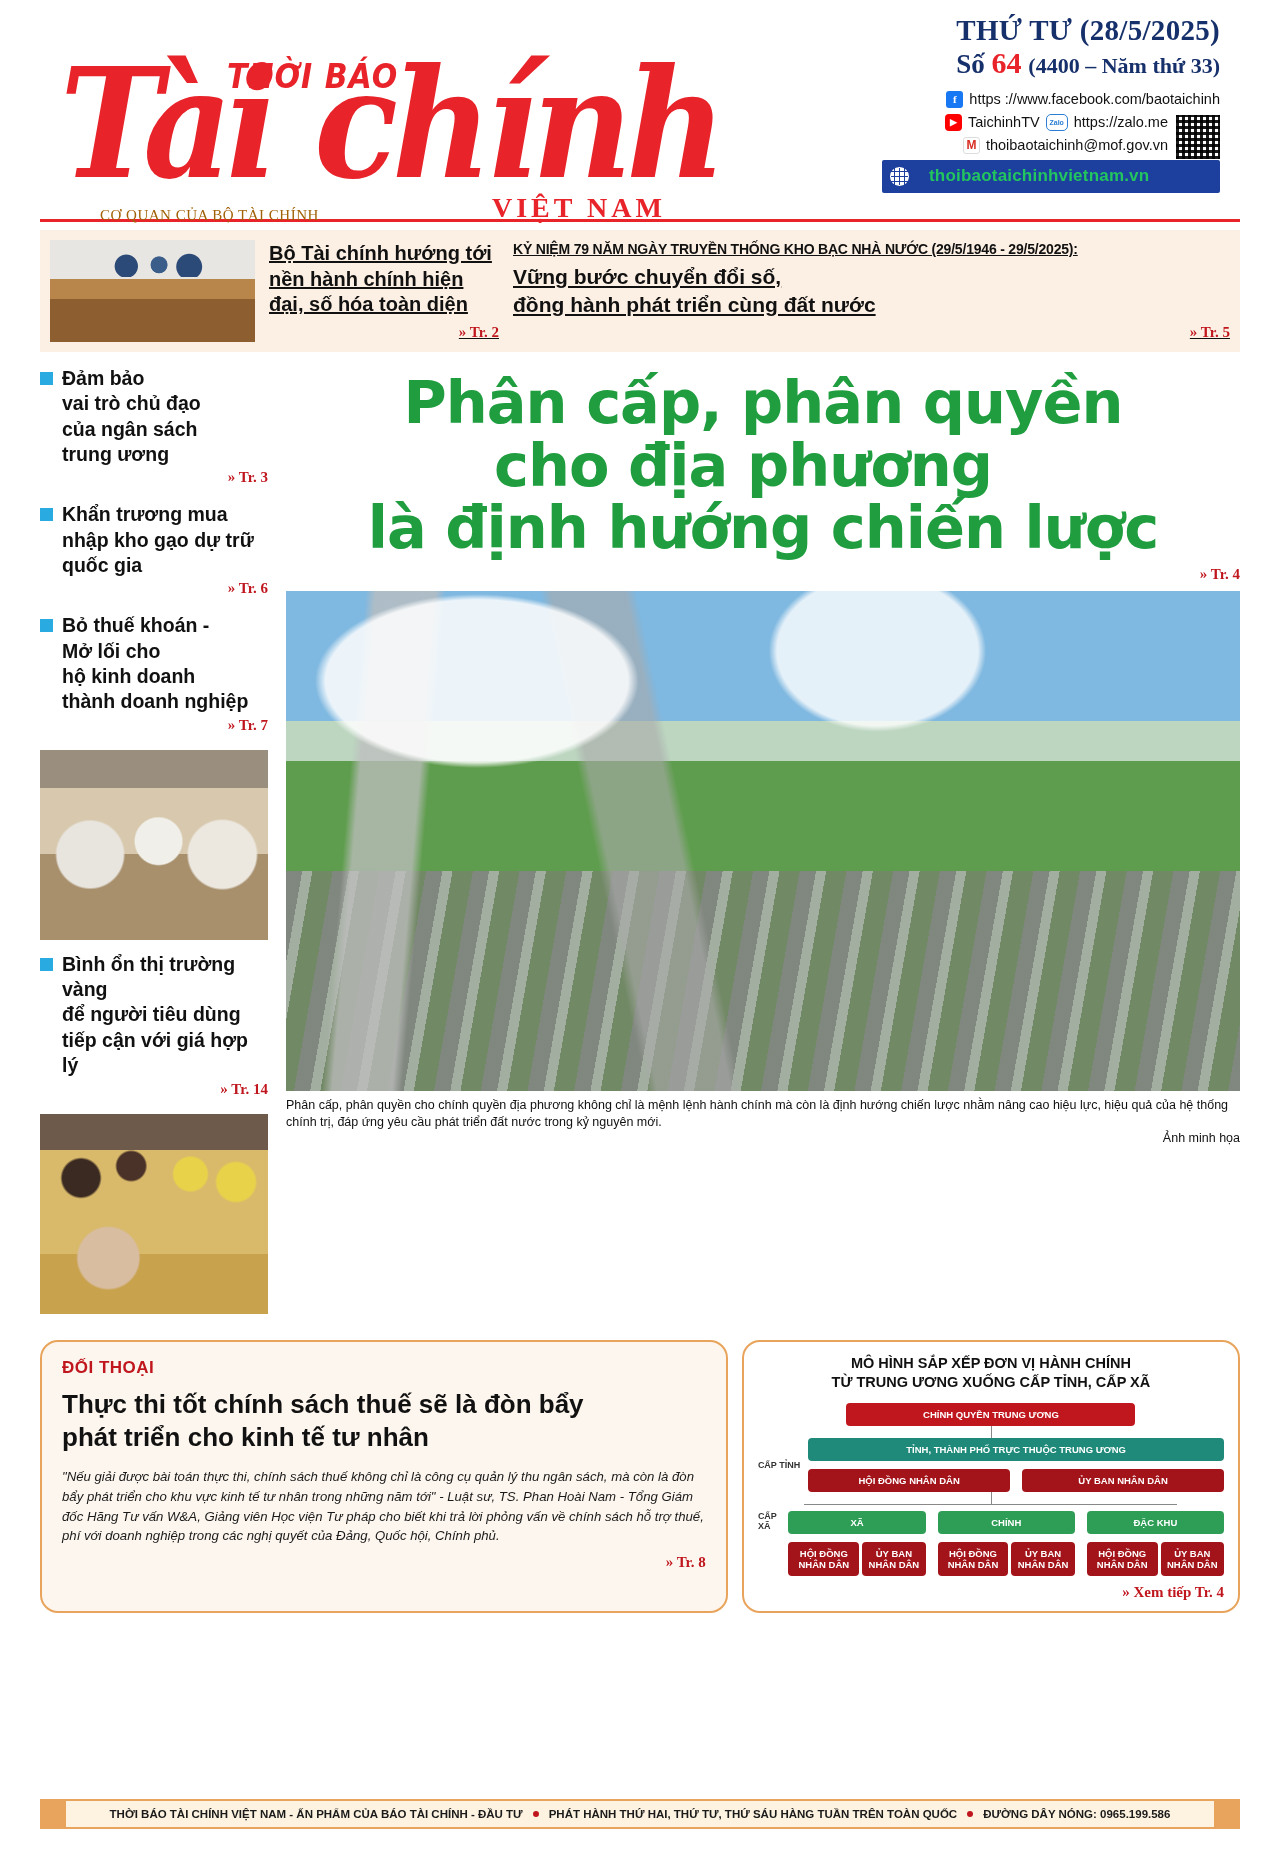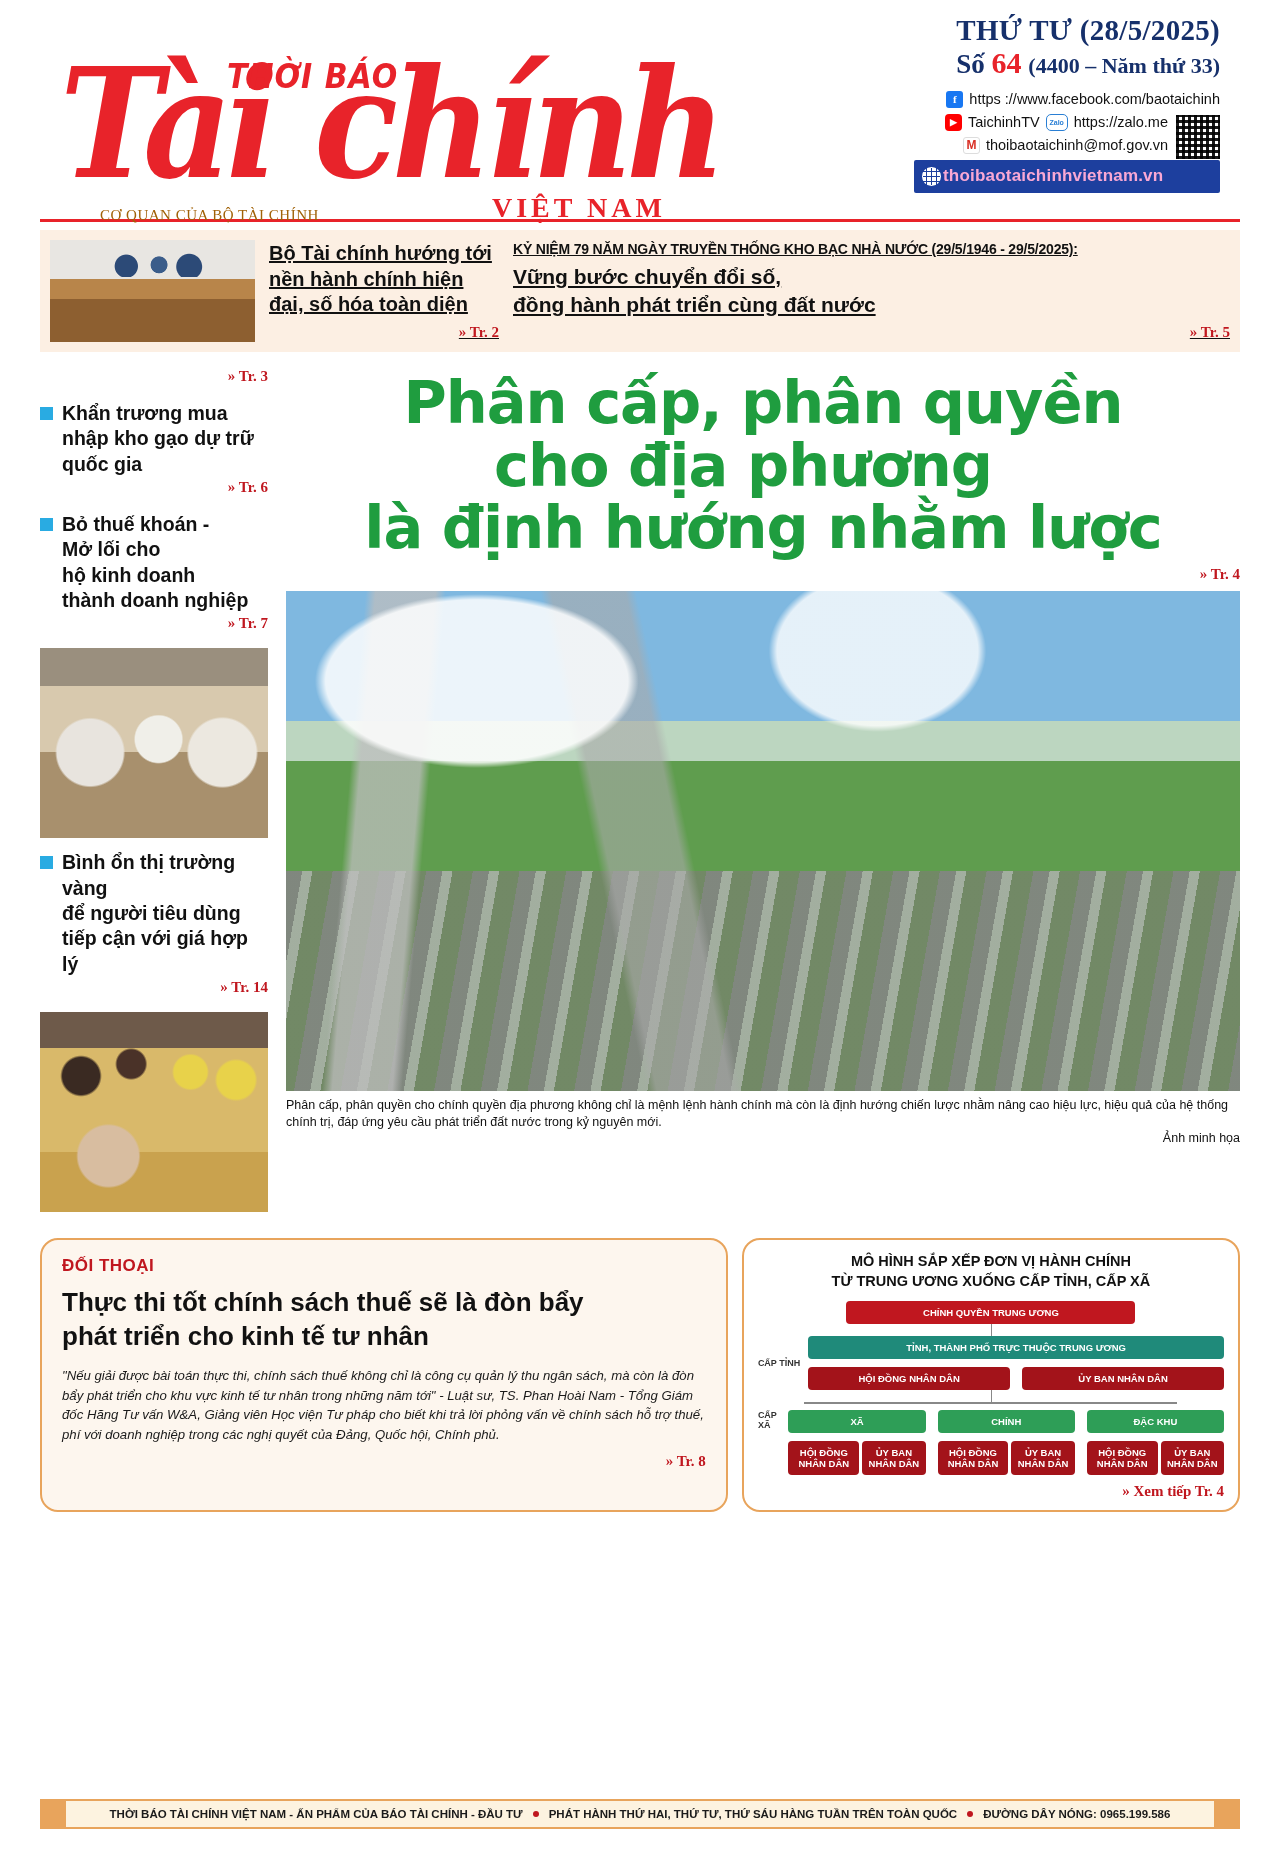--- a/index.html
+++ b/index.html
@@ -76,23 +76,23 @@
   .ic-yt { background: #ff0000; border-radius: 4px; font-size: 9px; }
   .ic-zalo { background: #fff; border: 1.4px solid #2a7fd4; color: #2a7fd4; font-size: 7px; border-radius: 5px; width: 22px;}
   .ic-gm { background: #fff; border: 1px solid #ddd; color: #d93025; font-size: 12px; }
   .qr { position: absolute; right: 0px; top: 24px; width: 44px; height: 44px;
         background:
           repeating-linear-gradient(0deg,#1a1a1a 0 3px,#fff 3px 6px),
           repeating-linear-gradient(90deg,#1a1a1a 0 3px,transparent 3px 6px);
         background-blend-mode: multiply; }
   .crow.has-qr { padding-right: 52px; }
   .site-bar {
-    margin-top: 4px; margin-left: auto; width: 306px;
-    background: #1d3f9e; color: #f9a8d4;
-    display: flex; align-items: center; gap: 0;
+    margin-top: 4px; margin-left: auto; width: 338px;
+    background: #1d3f9e; color: #22c55e;
+    display: flex; align-items: center; gap: 18px;
     padding: 5px 10px 5px 6px; border-radius: 2px;
   }
   .globe { width: 23px; height: 23px; border-radius: 50%; background: #fff;
            border: 2px solid #1d3f9e; position: relative; flex: 0 0 auto; }
   .globe::before, .globe::after { content:""; position:absolute; background:#1d3f9e; }
   .globe::before { left: 9px; top: 1px; width: 1.4px; height: 17px; box-shadow: -5px 0 0 #1d3f9e, 5px 0 0 #1d3f9e; }
   .globe::after { top: 9px; left: 1px; height: 1.4px; width: 17px; box-shadow: 0 -5px 0 #1d3f9e, 0 5px 0 #1d3f9e; }
   .site-bar span { font-size: 17px; font-weight: bold; letter-spacing: .2px; }
 
   .rule-red { height: 3px; background: #e8232a; margin: 4px 0 0 0; }
@@ -271,20 +271,29 @@
       <h3>đồng hành phát triển cùng đất nước</h3>
       <div class="trref">» Tr. 5</div>
     </div>
   </div>
 
   <div class="maingrid">
 
     <div class="col-left">
 
       <div class="brief">
+        <div class="brief-row">
+          <span class="bullet"></span>
+          <h4>
+            <span>Đảm bảo</span><br>
+            <span>vai trò chủ đạo</span><br>
+            <span>của ngân sách</span><br>
+            <span>trung ương</span>
+          </h4>
+        </div>
         <div class="trref">» Tr. 3</div>
       </div>
 
       <div class="brief">
         <div class="brief-row">
           <span class="bullet"></span>
           <h4>
             <span>Khẩn trương mua</span><br>
             <span>nhập kho gạo dự trữ</span><br>
             <span>quốc gia</span>
@@ -320,21 +329,21 @@
         <div class="trref">» Tr. 14</div>
       </div>
 
       <div class="sidephoto gold ph-gold"></div>
     </div>
 
     <div class="col-right">
       <div class="bighead">
         <div class="l1">Phân cấp, phân quyền</div>
         <div class="l2">cho địa phương</div>
-        <div class="l3">là định hướng nhằm lược</div>
+        <div class="l3">là định hướng chiến lược</div>
       </div>
       <div class="trref bighead-ref">» Tr. 4</div>
 
       <div class="hero ph-city"></div>
       <div class="hero-cap">Phân cấp, phân quyền cho chính quyền địa phương không chỉ là mệnh lệnh hành chính mà còn là định hướng chiến lược nhằm nâng cao hiệu lực, hiệu quả của hệ thống chính trị, đáp ứng yêu cầu phát triển đất nước trong kỷ nguyên mới.</div>
       <div class="hero-cred">Ảnh minh họa</div>
     </div>
   </div>
 
   <div class="bottom">

